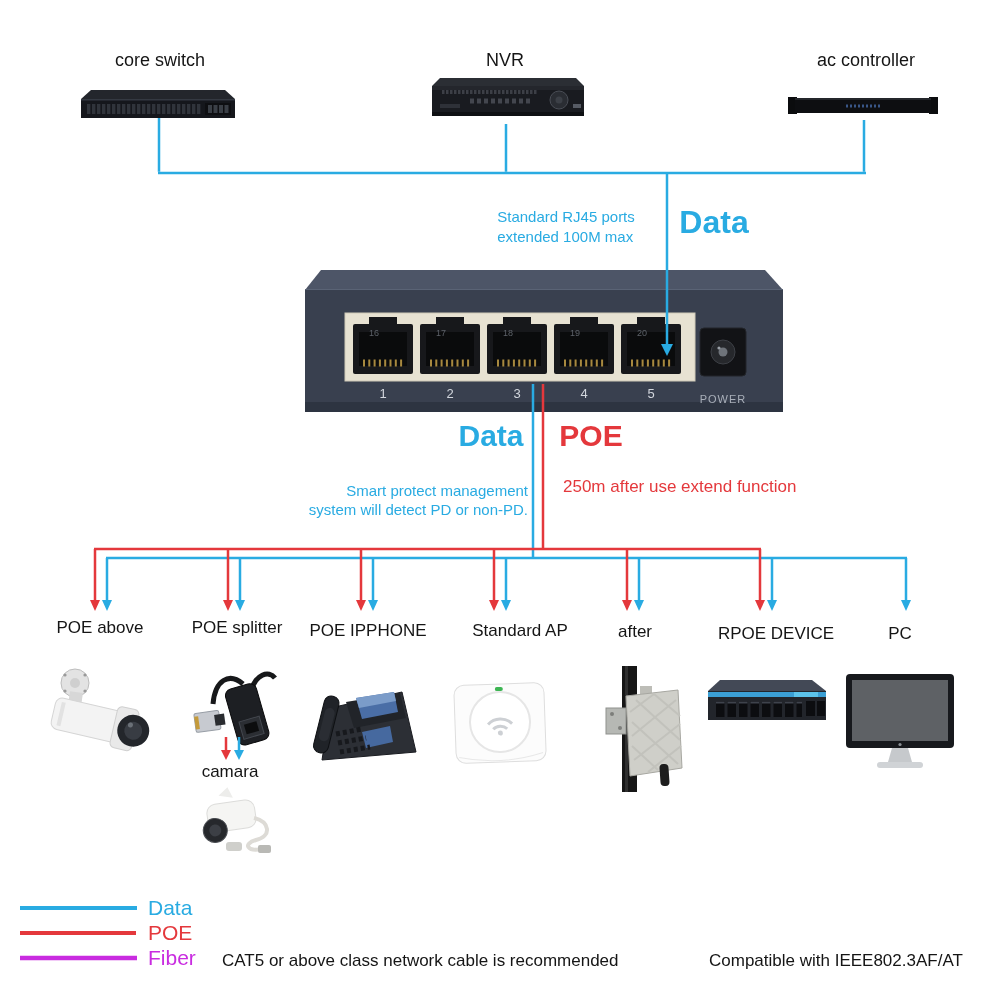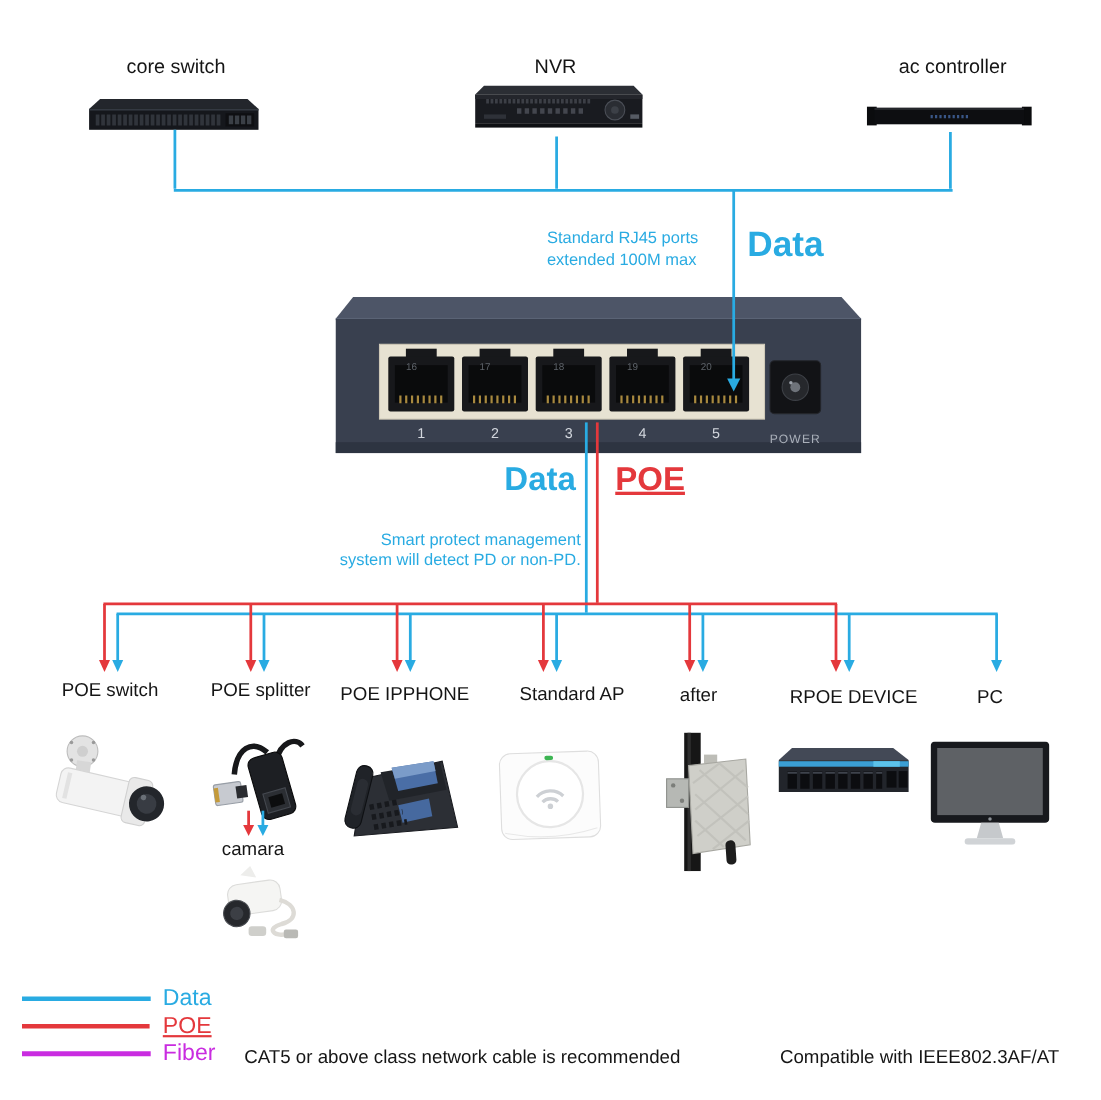--- a/index.html
+++ b/index.html
@@ -2,21 +2,21 @@
 <html><head>
 <meta charset="utf-8">
 <style>
   html,body{margin:0;padding:0;background:#fff;}
   #canvas{position:relative;width:1001px;height:1000px;background:#ffffff;overflow:hidden;
           font-family:"Liberation Sans",sans-serif;}
   .lbl{position:absolute;transform:translateX(-50%);white-space:nowrap;color:#151515;
        font-size:18px;font-family:"Liberation Sans",sans-serif;}
   .lbl-sm{font-size:17px;}
   .blue{color:#29ABE2;}
-  .red{color:#E4383C;text-decoration:underline;}
+  .red{color:#E4383C;}
   .magenta{color:#C92CE0;}
   .big-label{position:absolute;transform:translateX(-50%);font-weight:bold;white-space:nowrap;}
   .note{position:absolute;line-height:20px;white-space:nowrap;}
   svg{display:block;}
   #cables{position:absolute;left:0;top:0;z-index:6;pointer-events:none;}
   .devsvg{position:absolute;z-index:2;}
   .legend-lbl{position:absolute;font-size:21px;white-space:nowrap;}
   .foot-note{position:absolute;font-size:17px;color:#151515;white-space:nowrap;}
 </style>
 </head>
@@ -127,23 +127,24 @@
   </svg>
 
   <div class="big-label blue" style="left:491px;top:419px;font-size:30px;">Data</div>
   <div class="big-label red" style="left:591px;top:419px;font-size:30px;">POE</div>
 
   <div class="note blue" style="left:280px;top:481px;width:248px;font-size:15px;text-align:right;line-height:19px;">
     <div>Smart protect management</div>
     <div>system will detect PD or non-PD.</div>
   </div>
   <div class="note red" style="left:563px;top:477px;font-size:17px;line-height:19px;">
+    <div>250m after use extend function</div>
   </div>
 
-  <div class="lbl lbl-sm" style="left:100px;top:618px;">POE switch</div>
+  <div class="lbl lbl-sm" style="left:100px;top:618px;">POE above</div>
   <div class="lbl lbl-sm" style="left:237px;top:618px;">POE splitter</div>
   <div class="lbl lbl-sm" style="left:368px;top:621px;">POE IPPHONE</div>
   <div class="lbl lbl-sm" style="left:520px;top:621px;">Standard AP</div>
   <div class="lbl lbl-sm" style="left:635px;top:622px;">after</div>
   <div class="lbl lbl-sm" style="left:776px;top:624px;">RPOE DEVICE</div>
   <div class="lbl lbl-sm" style="left:900px;top:624px;">PC</div>
   <div class="lbl lbl-sm" style="left:230px;top:762px;">camara</div>
 
   <svg class="devsvg" style="left:44px;top:662px;" width="112" height="102" viewBox="0 0 112 102">
     <circle cx="31" cy="21" r="14" fill="#e3e3e3" stroke="#bdbdbd"></circle>

